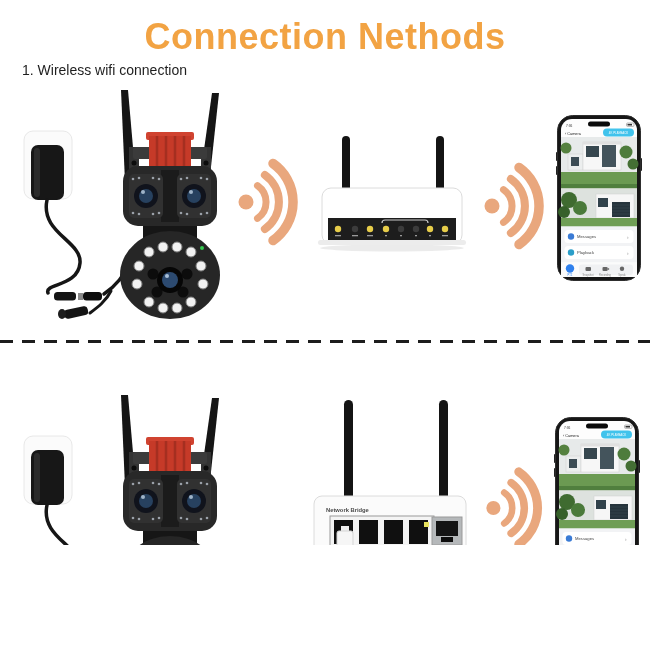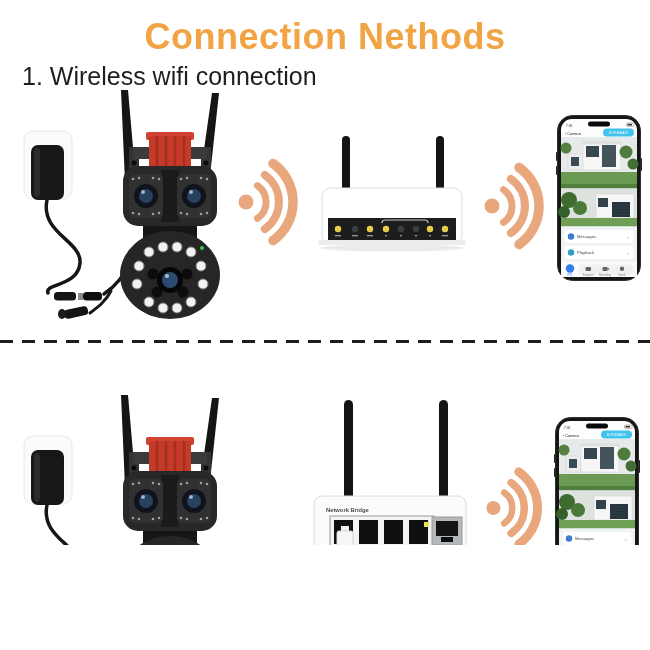--- a/index.html
+++ b/index.html
@@ -1,21 +1,21 @@
 <!DOCTYPE html>
 <html><head>
 <meta charset="utf-8">
 <style>
   html,body{margin:0;padding:0;background:#ffffff;}
   #stage{position:relative;width:650px;height:545px;background:#ffffff;overflow:hidden;
          font-family:"Liberation Sans",sans-serif;}
   .abs{position:absolute;}
   #page-title{top:16px;left:0;width:650px;text-align:center;font-size:36px;font-weight:800;
               letter-spacing:.5px;color:#F2A343;}
-  .section-label{left:22px;font-size:25px;font-weight:500;color:#1e1e1e;}
+  .section-label{left:22px;font-size:14px;font-weight:500;color:#1e1e1e;}
   #divider{top:340px;left:0;width:650px;height:3px;
            background:repeating-linear-gradient(90deg,#1d1d1d 0 13px,transparent 13px 22px);}
   svg{display:block;overflow:visible;}
   text{font-family:"Liberation Sans",sans-serif;}
 </style>
 </head>
 <body>
 
 <div id="stage">
 

